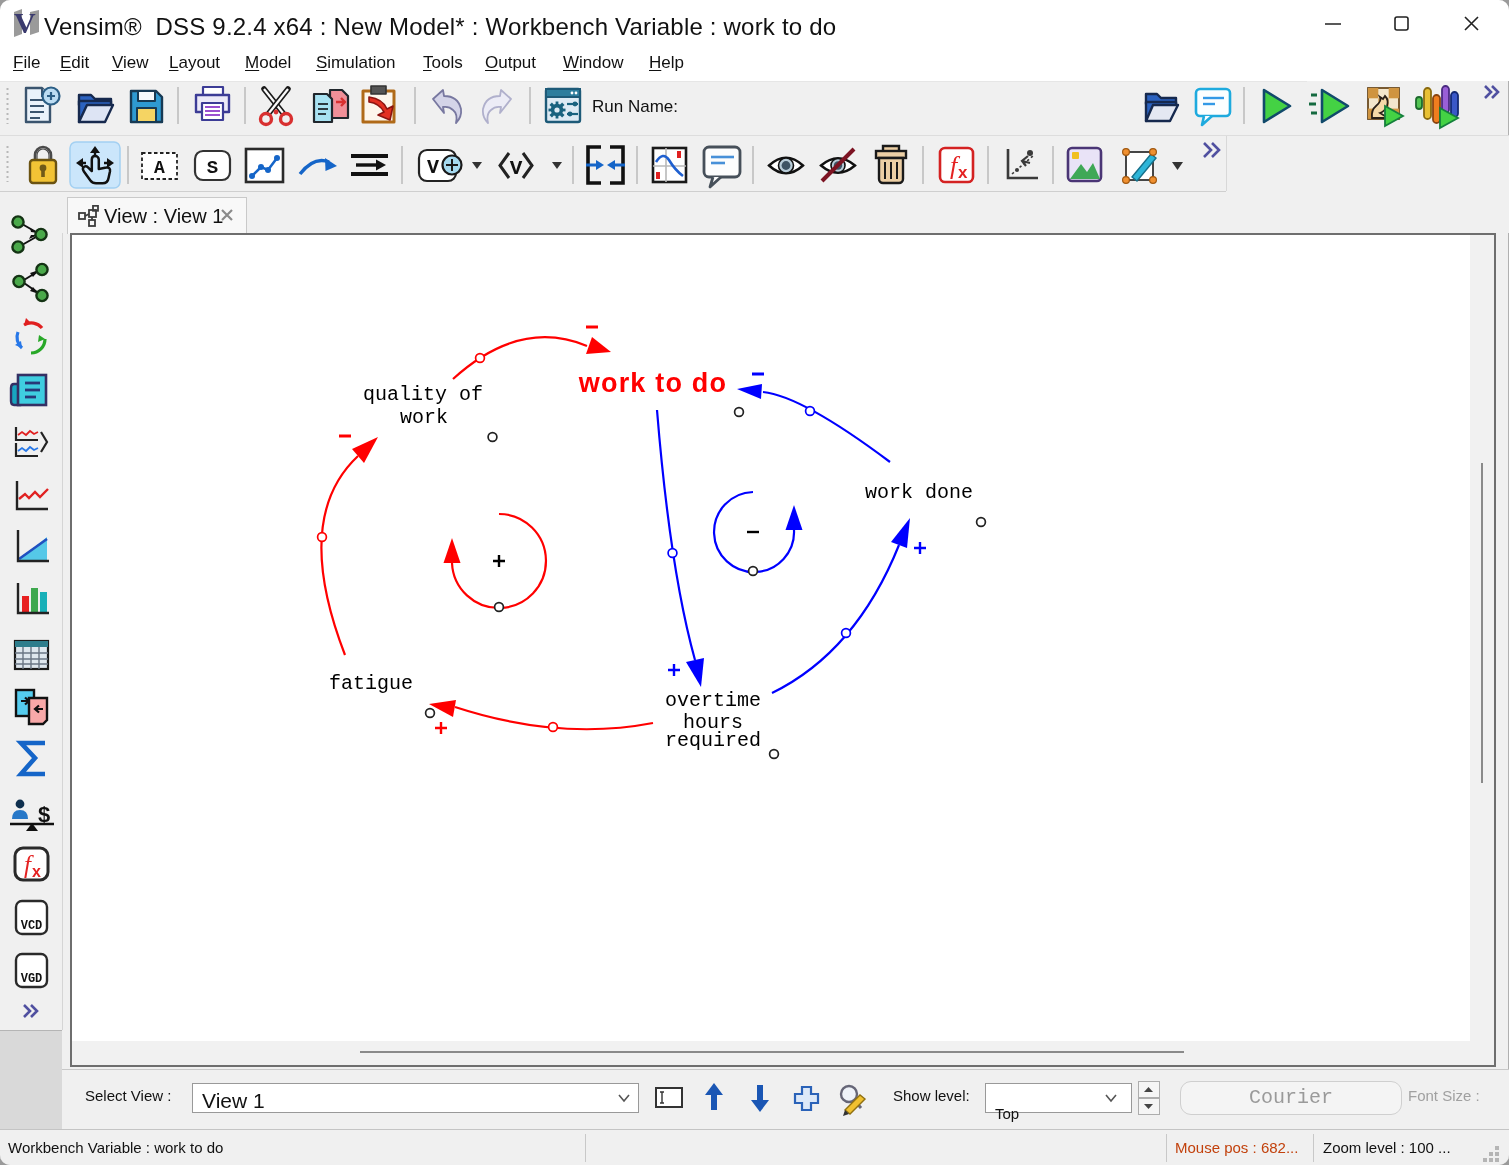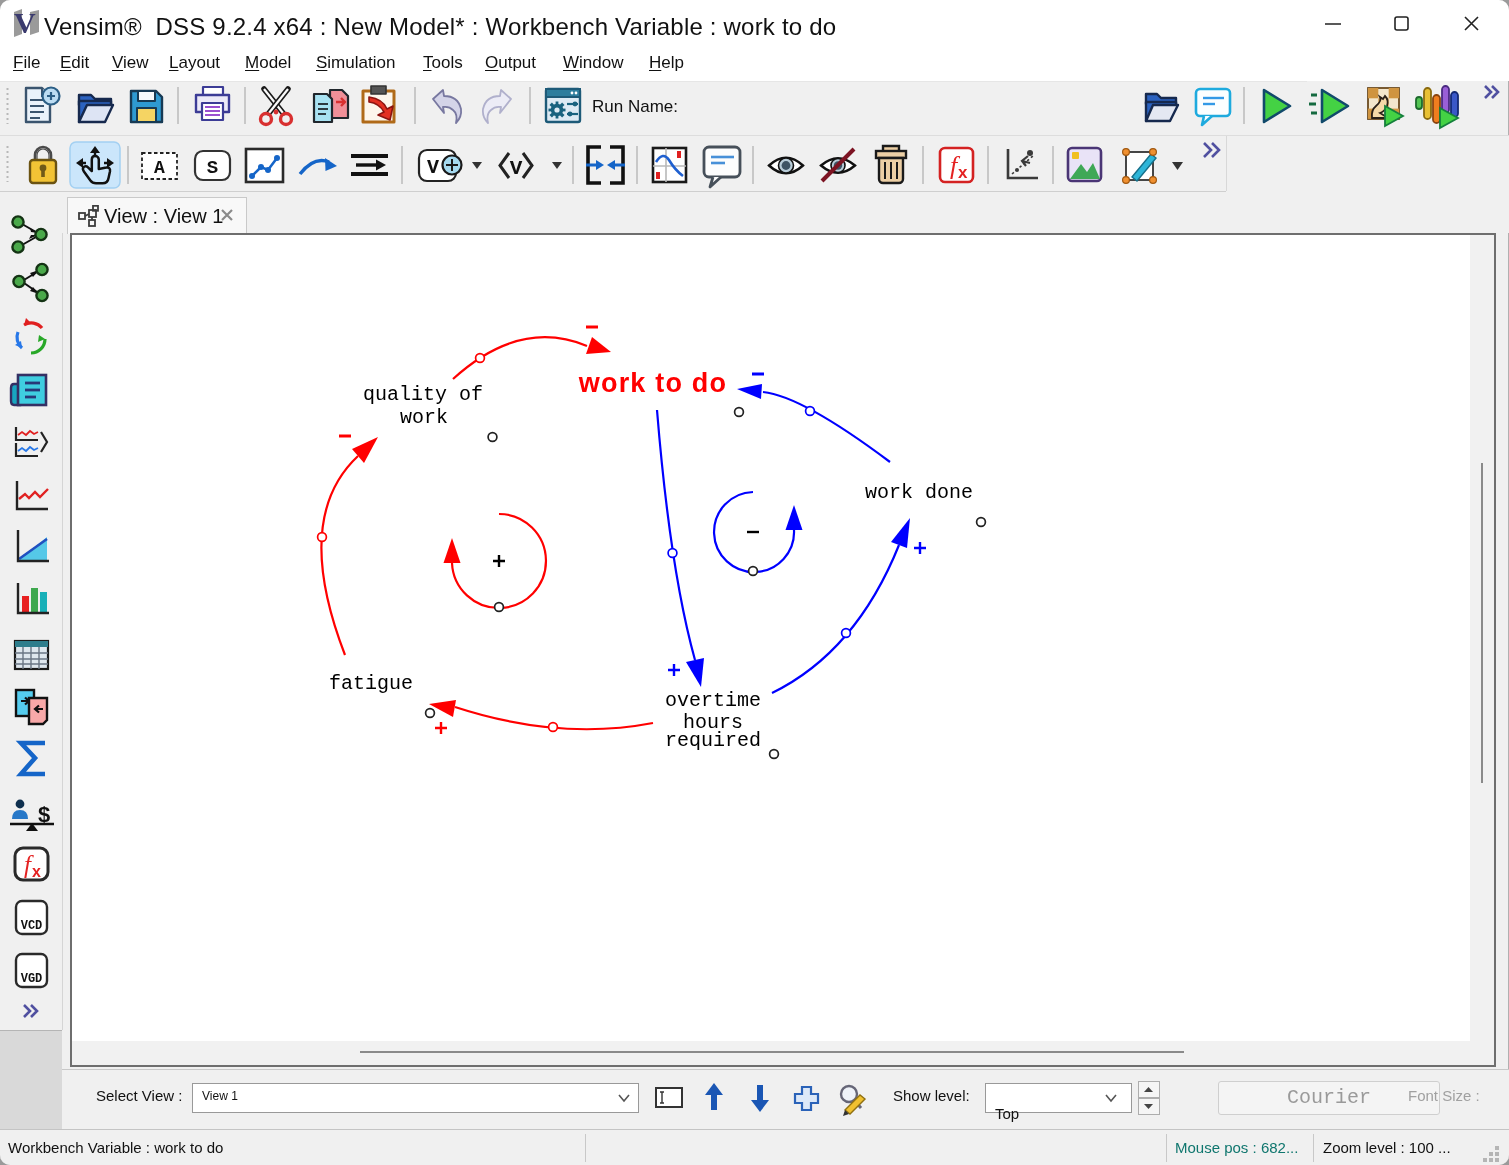--- a/index.html
+++ b/index.html
@@ -605,23 +605,23 @@
         <text x="371" y="689">fatigue</text>
         <text x="713" y="706">overtime</text>
         <text x="713" y="728">hours</text>
         <text x="713" y="746">required</text>
       </g>
       <text x="653" y="392" font-family="Liberation Sans,sans-serif" font-size="27" font-weight="bold" fill="#ff0000" text-anchor="middle" letter-spacing="1.2">work to do</text>
     </svg>
   </div>
 
   <div id="bottombar">
-    <div style="position:absolute;left:34px;top:17px;font-size:15px;color:#111;">Select View :</div>
+    <div style="position:absolute;left:23px;top:17px;font-size:15px;color:#111;">Select View :</div>
     <div class="fld" style="left:130px;top:13px;width:445px;height:28px;border-color:#999;">
-      <div style="position:absolute;left:9px;top:5px;font-size:12px;color:#111;">View 1</div>
+      <div style="position:absolute;left:9px;top:5px;font-size:21px;color:#111;">View 1</div>
       <svg class="abs" style="left:424px;top:9px" width="14" height="10" viewBox="0 0 14 10">
           <path d="M2 2 L7 8 L12 2" fill="none" stroke="#555" stroke-width="1.6"></path>
         </svg>
     </div>
     <svg class="abs" style="left:0;top:0" width="1447" height="60" viewBox="0 0 1447 60" id="botsvg">
 
       <g>
         <rect x="594" y="18" width="26" height="19" fill="#fff" stroke="#333" stroke-width="2"></rect>
         <path d="M600,22 v11 M598,22 h4 M598,33 h4" stroke="#333" stroke-width="1.4" fill="none"></path>
       </g>
@@ -655,31 +655,31 @@
     <div class="fld" style="left:1076px;top:11px;width:20px;height:15px;background:#f5f5f5;border-color:#adadad;">
       <svg class="abs" style="left:4px;top:4px" width="11" height="7" viewBox="0 0 11 7">
           <path d="M1 6 L5.5 1 L10 6 Z" fill="#444"></path>
         </svg>
     </div>
     <div class="fld" style="left:1076px;top:28px;width:20px;height:15px;background:#f5f5f5;border-color:#adadad;">
       <svg class="abs" style="left:4px;top:4px" width="11" height="7" viewBox="0 0 11 7">
           <path d="M1 1 L5.5 6 L10 1 Z" fill="#444"></path>
         </svg>
     </div>
-    <div class="fld" style="left:1118px;top:11px;width:220px;height:32px;background:#f4f4f4;border-color:#cfcfcf;border-radius:3px;margin-left:38px;">
+    <div class="fld" style="left:1118px;top:11px;width:220px;height:32px;background:#f4f4f4;border-color:#cfcfcf;border-radius:11px;">
       <div class="mono" style="position:absolute;left:0;top:4px;width:220px;text-align:center;font-size:20px;color:#9a9a9a;">Courier</div>
     </div>
     <div style="position:absolute;left:1346px;top:17px;font-size:15px;color:#a0a0a0;">Font Size :</div>
   </div>
 
   <div id="statusbar">
     <div style="position:absolute;left:8px;top:9px;font-size:15px;color:#111;">Workbench Variable : work to do</div>
     <div style="position:absolute;left:585px;top:4px;width:1px;height:28px;background:#c8c8c8;"></div>
     <div style="position:absolute;left:1166px;top:4px;width:1px;height:28px;background:#c8c8c8;"></div>
-    <div style="position:absolute;left:1175px;top:9px;font-size:15px;color:#0f766e;">Mouse pos : 682...</div>
+    <div style="position:absolute;left:1175px;top:9px;font-size:15px;color:#c2410c;">Mouse pos : 682...</div>
     <div style="position:absolute;left:1313px;top:4px;width:1px;height:28px;background:#c8c8c8;"></div>
     <div style="position:absolute;left:1323px;top:9px;font-size:15px;color:#111;text-align:center;">Zoom level : 100 ...</div>
     <svg class="abs" style="left:1483px;top:16px" width="18" height="18" viewBox="0 0 18 18">
       <g fill="#b5b5b5">
         <rect x="12" y="0" width="4" height="4"></rect>
         <rect x="6" y="6" width="4" height="4"></rect>
           <rect x="12" y="6" width="4" height="4"></rect>
         <rect x="0" y="12" width="4" height="4"></rect>
           <rect x="6" y="12" width="4" height="4"></rect>
           <rect x="12" y="12" width="4" height="4"></rect>

